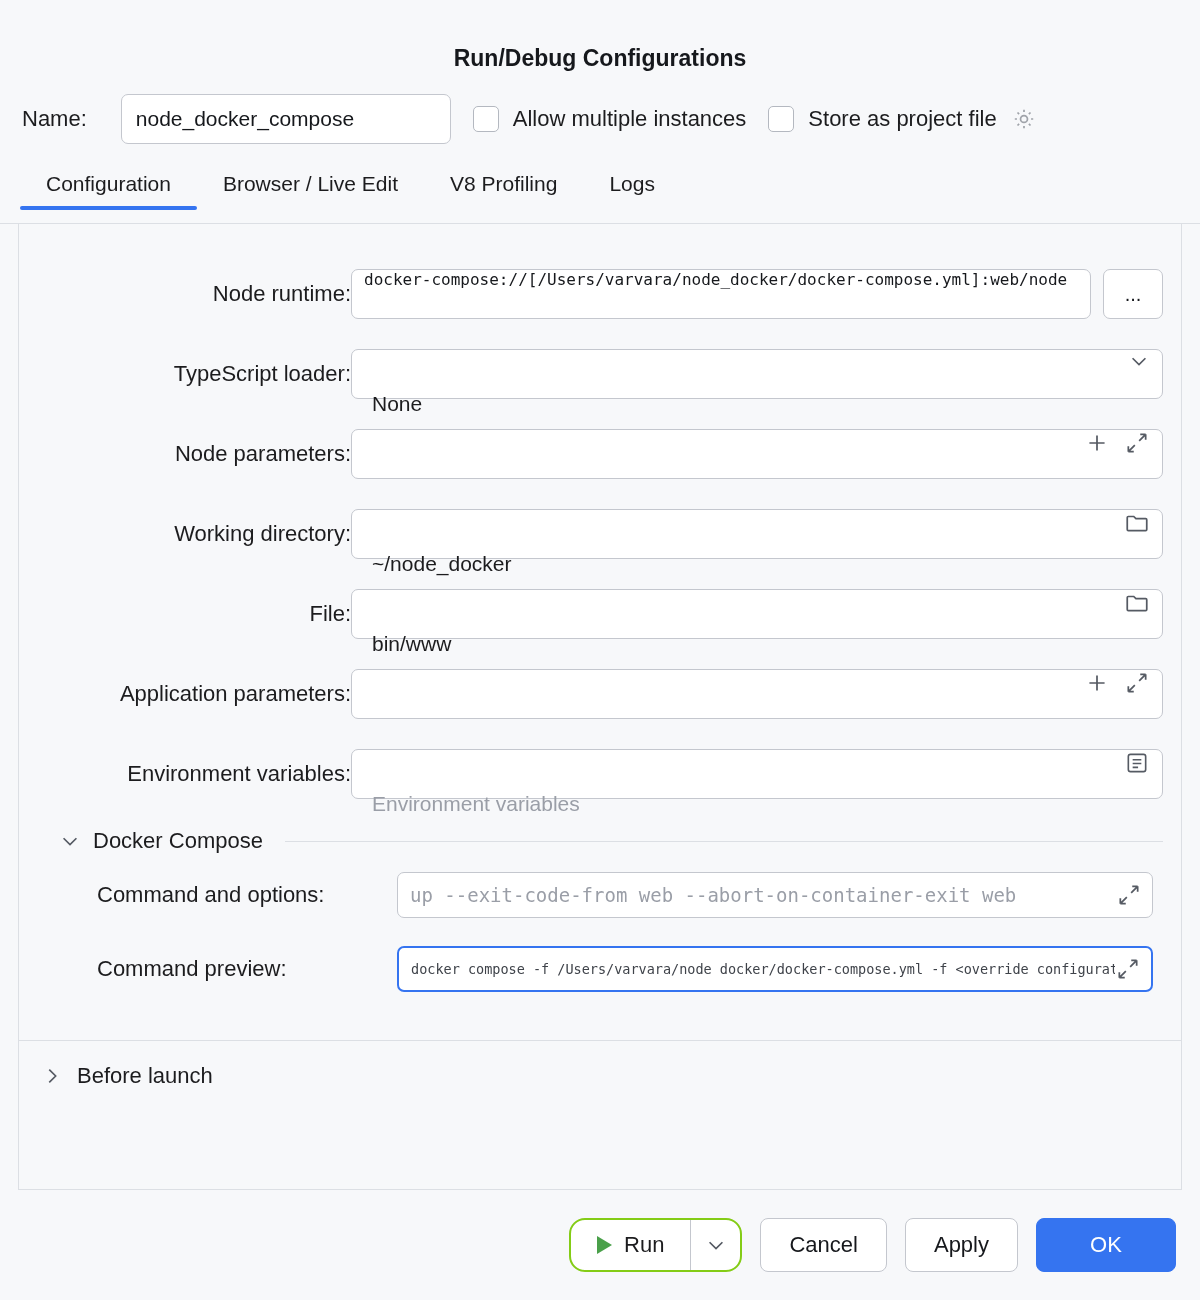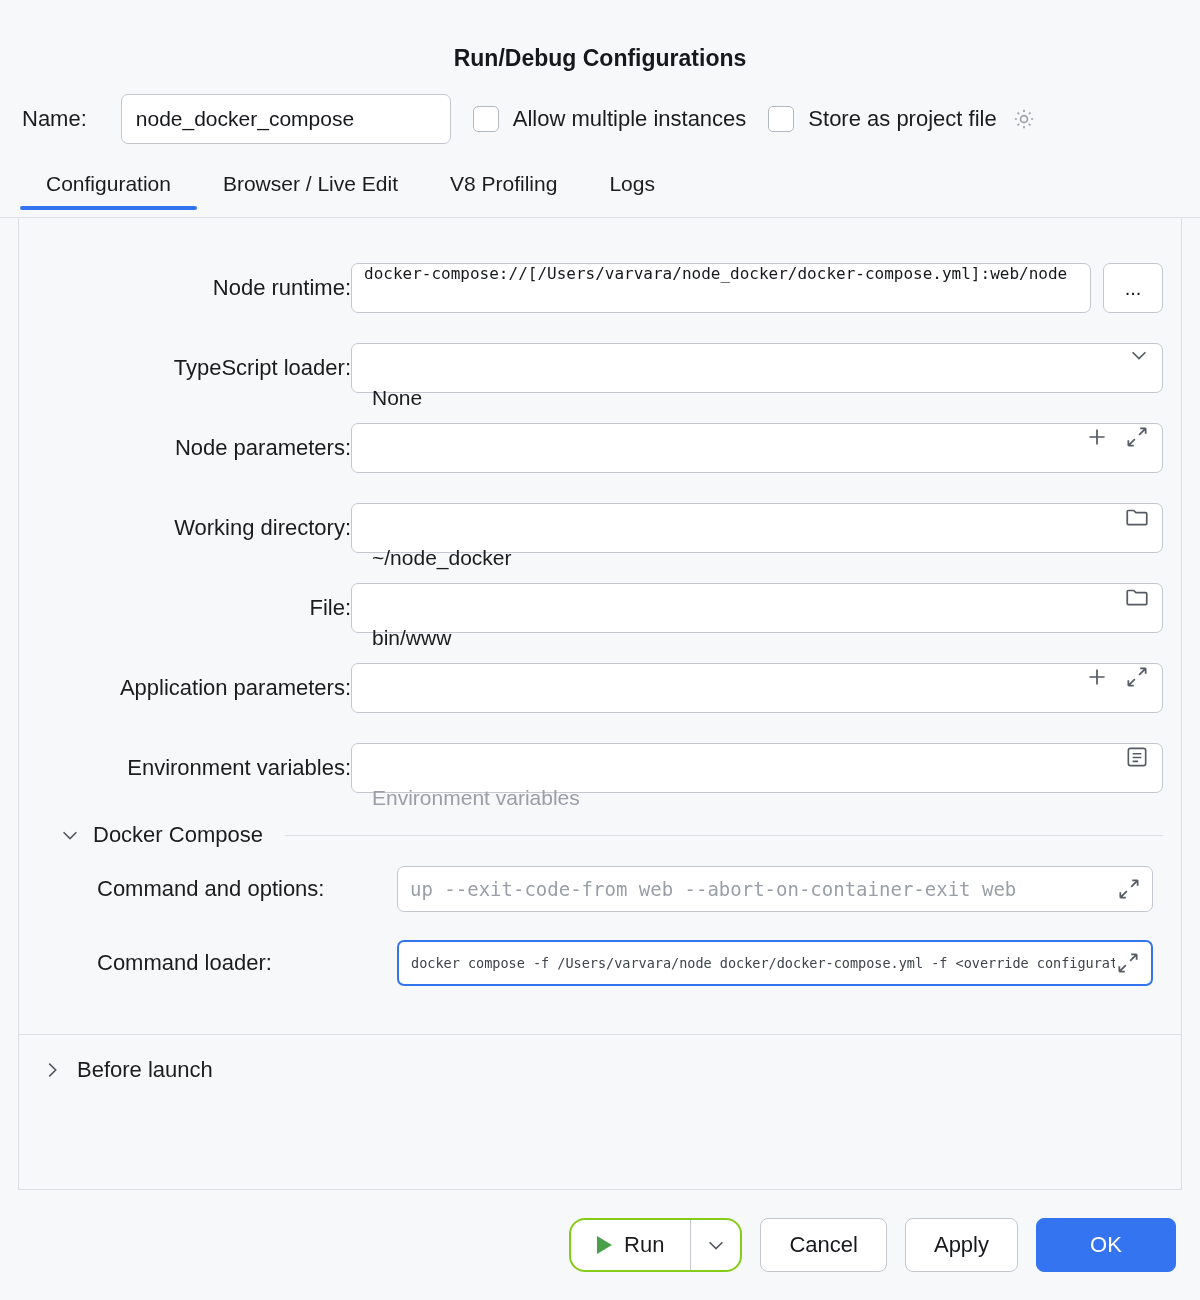--- a/index.html
+++ b/index.html
@@ -66,21 +66,21 @@
   .gear {
     margin-left: 14px;
     width: 26px; height: 26px;
     flex: none;
     opacity: .62;
   }
   
   .tabs {
     display: flex;
     align-items: flex-end;
-    padding: 20px 0 8px 20px;
+    padding: 20px 0 14px 20px;
     gap: 0;
     border-bottom: 1px solid #dcdfe4;
   }
   .tab {
     font-size: 21px;
     padding: 8px 26px 13px 26px;
     color: #1c1c1e;
     position: relative;
     white-space: nowrap;
   }
@@ -436,21 +436,21 @@
           <div class="lbl">Command and options:</div>
           <div class="subfield">
             <div class="mono-ph">up --exit-code-from web --abort-on-container-exit web</div>
             <svg class="expand" viewBox="0 0 24 24" fill="none" stroke="currentColor" stroke-width="1.6">
               <path d="M14 10l6-6M20 4v5M20 4h-5M10 14l-6 6M4 20v-5M4 20h5"></path>
             </svg>
           </div>
         </div>
 
         <div class="subrow">
-          <div class="lbl">Command loader:</div>
+          <div class="lbl">Command preview:</div>
           <div class="subfield focused">
             <div class="mono-sm">docker compose -f /Users/varvara/node_docker/docker-compose.yml -f &lt;override configuration file&gt; up</div>
             <svg class="expand" viewBox="0 0 24 24" fill="none" stroke="currentColor" stroke-width="1.6">
               <path d="M14 10l6-6M20 4v5M20 4h-5M10 14l-6 6M4 20v-5M4 20h5"></path>
             </svg>
           </div>
         </div>
       </div>
 
       <div class="before-launch">

